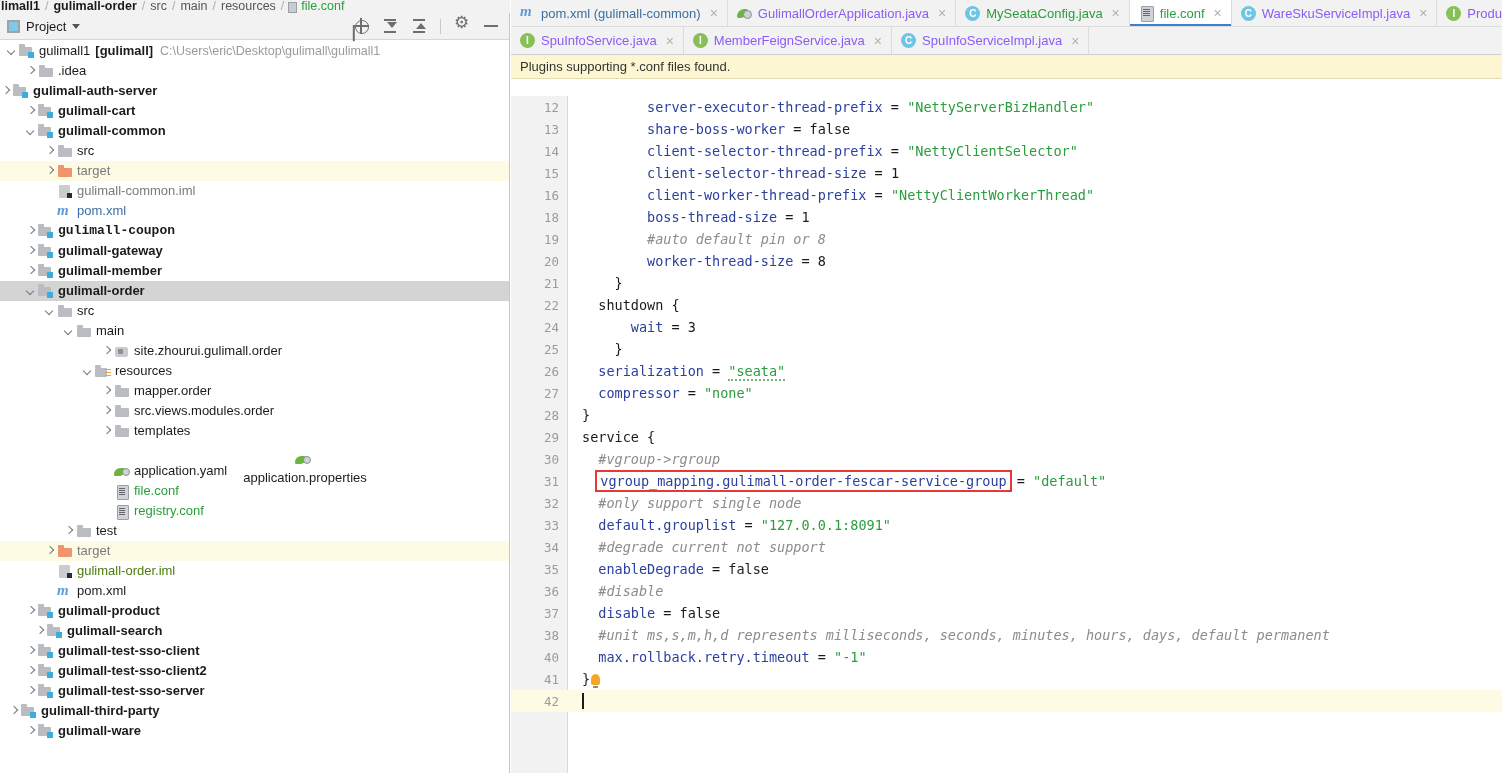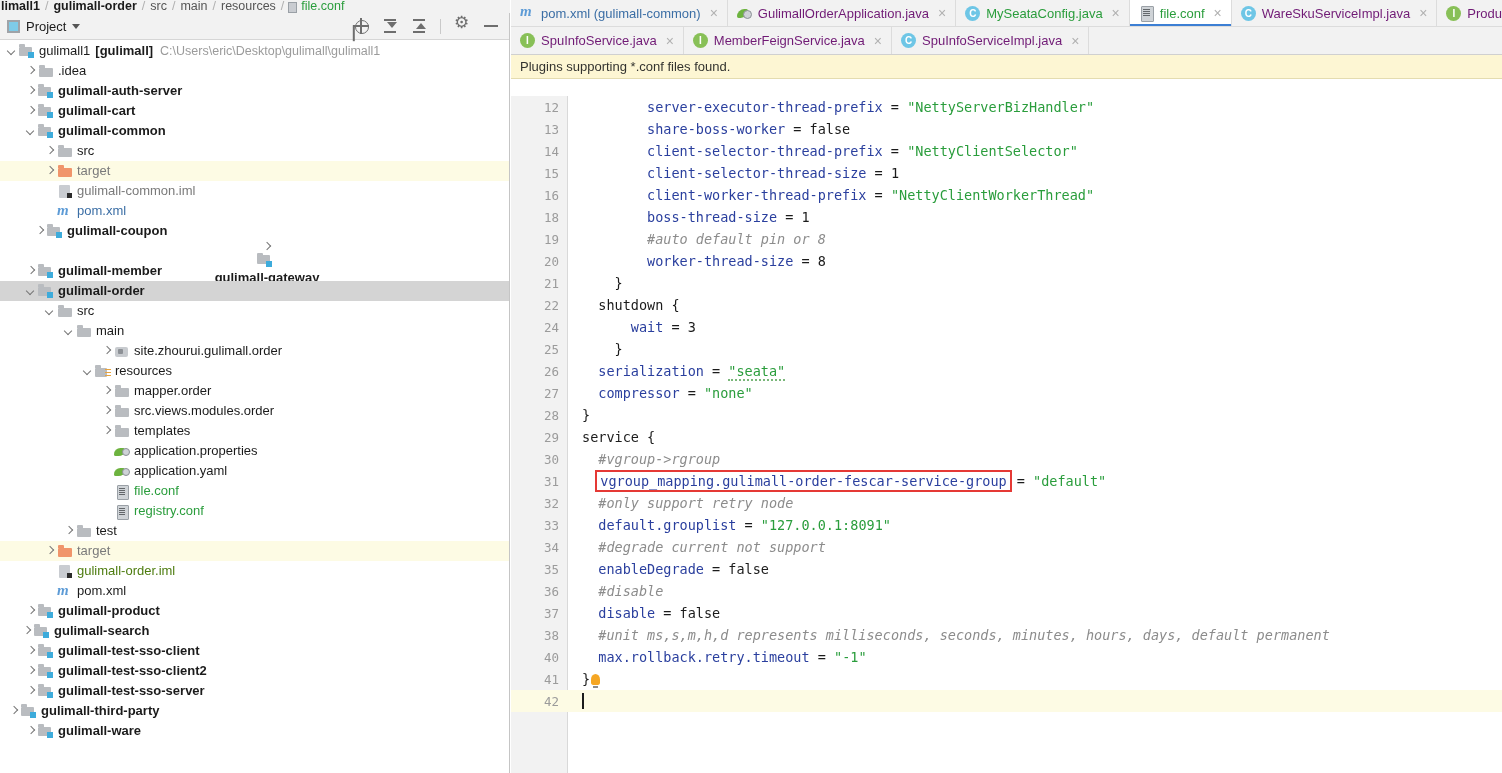--- a/index.html
+++ b/index.html
@@ -272,21 +272,21 @@
   .tic.conf::before {
     content:""; position:absolute; left:2px; top:0px; width:11px; height:14px;
     background:#cfd3d7; border:1px solid #9aa0a6; border-radius:1px;
   }
   .tic.conf i {
     position:absolute; left:4.5px; top:3px; width:7px; height:8px;
     background: repeating-linear-gradient(to bottom, #63676b 0 1px, transparent 1px 2px);
   }
   .tabtext.green { color:#2a9d3c; }
   .tabtext.blue { color:#3b6ea5; }
-  .tabtext.dark { color:#701a75; }
+  .tabtext.dark { color:#8b5cf6; }
 
   .notice {
     height: 24px; background: #fdf6d3; border-bottom: 1px solid #e4dcb0;
     display: flex; align-items: center; padding-left: 9px; font-size: 13px; color:#33332f;
   }
 
   .code-wrap { position: absolute; top: 96px; left: 0; right: 0; bottom: 0; background:#fff; overflow:hidden; }
   .gutter {
     position: absolute; left: 0; top: 0; bottom: 0; width: 57px;
     background: #f2f2f2; border-right: 1px solid #d9d9d9;
@@ -385,21 +385,21 @@
           </span>
           <span class="tlabel ">gulimall1</span>
           <span class="tlabel b" style="margin-left: 5px;">[gulimall]</span>
           <span class="tpath">C:\Users\eric\Desktop\gulimall\gulimall1</span>
         </div>
         <div class="trow" style="padding-left: 25px;">
           <span class="arrow right"></span>
           <span class="ti f-plain"><i></i></span>
           <span class="tlabel ">.idea</span>
         </div>
-        <div class="trow" style="padding-left: 25px; align-items: center;">
+        <div class="trow" style=" align-items: center;">
           <span class="arrow right"></span>
           <span class="ti f-mod">
             <i></i>
           </span>
           <span class="tlabel b ">gulimall-auth-server</span>
         </div>
         <div class="trow" style="padding-left: 25px;">
           <span class="arrow right"></span>
           <span class="ti f-mod">
             <i></i>
@@ -428,28 +428,28 @@
           <span class="ti f-iml">
             <i></i>
           </span>
           <span class="tlabel gray">gulimall-common.iml</span>
         </div>
         <div class="trow" style="padding-left: 44px;">
           <span class="arrow"></span>
           <span class="ti f-m"><i></i></span>
           <span class="tlabel blue">pom.xml</span>
         </div>
-        <div class="trow" style="padding-left: 34px;">
+        <div class="trow" style="padding-left: 25px; font-family: Liberation Mono, monospace;">
           <span class="arrow right"></span>
           <span class="ti f-mod">
             <i></i>
           </span>
           <span class="tlabel b ">gulimall-coupon</span>
         </div>
-        <div class="trow" style="padding-left: 25px; flex-direction: column;">
+        <div class="trow" style="padding-left: 25px;">
           <span class="arrow right"></span>
           <span class="ti f-mod">
             <i></i>
           </span>
           <span class="tlabel b ">gulimall-gateway</span>
         </div>
         <div class="trow" style="padding-left: 25px;">
           <span class="arrow right"></span>
           <span class="ti f-mod">
             <i></i>
@@ -493,21 +493,21 @@
         <div class="trow" style="padding-left: 101px;">
           <span class="arrow right"></span>
           <span class="ti f-plain"><i></i></span>
           <span class="tlabel ">src.views.modules.order</span>
         </div>
         <div class="trow" style="padding-left: 101px;">
           <span class="arrow right"></span>
           <span class="ti f-plain"><i></i></span>
           <span class="tlabel ">templates</span>
         </div>
-        <div class="trow" style="padding-left: 101px;">
+        <div class="trow" style="padding-left: 101px; flex-direction: column;">
           <span class="arrow"></span>
           <span class="ti f-leaf">
             <i></i>
           </span>
           <span class="tlabel ">application.properties</span>
         </div>
         <div class="trow" style="padding-left: 101px;">
           <span class="arrow"></span>
           <span class="ti f-leaf">
             <i></i>
@@ -550,21 +550,21 @@
           <span class="ti f-m"><i></i></span>
           <span class="tlabel ">pom.xml</span>
         </div>
         <div class="trow" style="padding-left: 25px;">
           <span class="arrow right"></span>
           <span class="ti f-mod">
             <i></i>
           </span>
           <span class="tlabel b ">gulimall-product</span>
         </div>
-        <div class="trow" style="padding-left: 21px;">
+        <div class="trow" style="padding-left: 34px;">
           <span class="arrow right"></span>
           <span class="ti f-mod">
             <i></i>
           </span>
           <span class="tlabel b ">gulimall-search</span>
         </div>
         <div class="trow" style="padding-left: 25px;">
           <span class="arrow right"></span>
           <span class="ti f-mod">
             <i></i>
@@ -674,21 +674,21 @@
           <div class="ln"><span class="lnum">21</span><span class="lcode">  <span>&nbsp;&nbsp;</span><span class="p">}</span></span></div>
           <div class="ln"><span class="lnum">22</span><span class="lcode"> <span>&nbsp;</span><span class="p">shutdown {</span></span></div>
           <div class="ln"><span class="lnum">24</span><span class="lcode">   <span>&nbsp;&nbsp;&nbsp;</span><span class="k">wait</span><span class="p"> = </span><span class="n">3</span></span></div>
           <div class="ln"><span class="lnum">25</span><span class="lcode">  <span>&nbsp;&nbsp;</span><span class="p">}</span></span></div>
           <div class="ln"><span class="lnum">26</span><span class="lcode"> <span>&nbsp;</span><span class="k">serialization</span><span class="p"> = </span><span class="s spell">"seata"</span></span></div>
           <div class="ln"><span class="lnum">27</span><span class="lcode"> <span>&nbsp;</span><span class="k">compressor</span><span class="p"> = </span><span class="s">"none"</span></span></div>
           <div class="ln"><span class="lnum">28</span><span class="lcode"><span></span><span class="p">}</span></span></div>
           <div class="ln"><span class="lnum">29</span><span class="lcode"><span></span><span class="p">service {</span></span></div>
           <div class="ln"><span class="lnum">30</span><span class="lcode"> <span>&nbsp;</span><span class="c">#vgroup-&gt;rgroup</span></span></div>
           <div class="ln"><span class="lnum">31</span><span class="lcode"> <span>&nbsp;</span><span class="k redbox">vgroup_mapping.gulimall-order-fescar-service-group</span><span class="p"> = </span><span class="s">"default"</span></span></div>
-          <div class="ln"><span class="lnum">32</span><span class="lcode"> <span>&nbsp;</span><span class="c">#only support retry node</span></span></div>
+          <div class="ln"><span class="lnum">32</span><span class="lcode"> <span>&nbsp;</span><span class="c">#only support single node</span></span></div>
           <div class="ln"><span class="lnum">33</span><span class="lcode"> <span>&nbsp;</span><span class="k">default.grouplist</span><span class="p"> = </span><span class="s">"127.0.0.1:8091"</span></span></div>
           <div class="ln"><span class="lnum">34</span><span class="lcode"> <span>&nbsp;</span><span class="c">#degrade current not support</span></span></div>
           <div class="ln"><span class="lnum">35</span><span class="lcode"> <span>&nbsp;</span><span class="k">enableDegrade</span><span class="p"> = </span><span class="n">false</span></span></div>
           <div class="ln"><span class="lnum">36</span><span class="lcode"> <span>&nbsp;</span><span class="c">#disable</span></span></div>
           <div class="ln"><span class="lnum">37</span><span class="lcode"> <span>&nbsp;</span><span class="k">disable</span><span class="p"> = </span><span class="n">false</span></span></div>
           <div class="ln"><span class="lnum">38</span><span class="lcode"> <span>&nbsp;</span><span class="c">#unit ms,s,m,h,d represents milliseconds, seconds, minutes, hours, days, default permanent</span></span></div>
           <div class="ln"><span class="lnum">40</span><span class="lcode"> <span>&nbsp;</span><span class="k">max.rollback.retry.timeout</span><span class="p"> = </span><span class="s">"-1"</span></span></div>
           <div class="ln"><span class="lnum">41</span><span class="lcode"><span></span><span class="p">}</span><span class="bulb"></span></span></div>
           <div class="ln cur"><span class="lnum">42</span><span class="lcode"><span></span><span class="caret"></span></span></div>
         </div>

